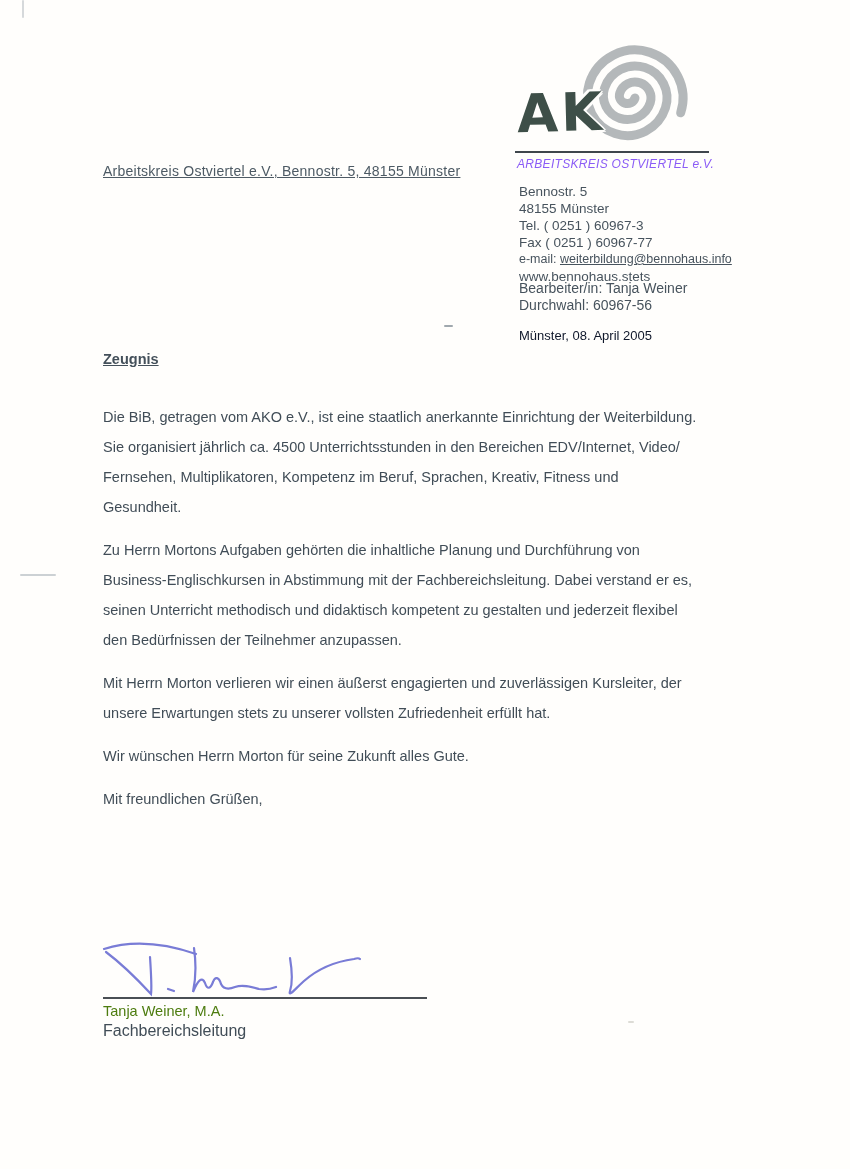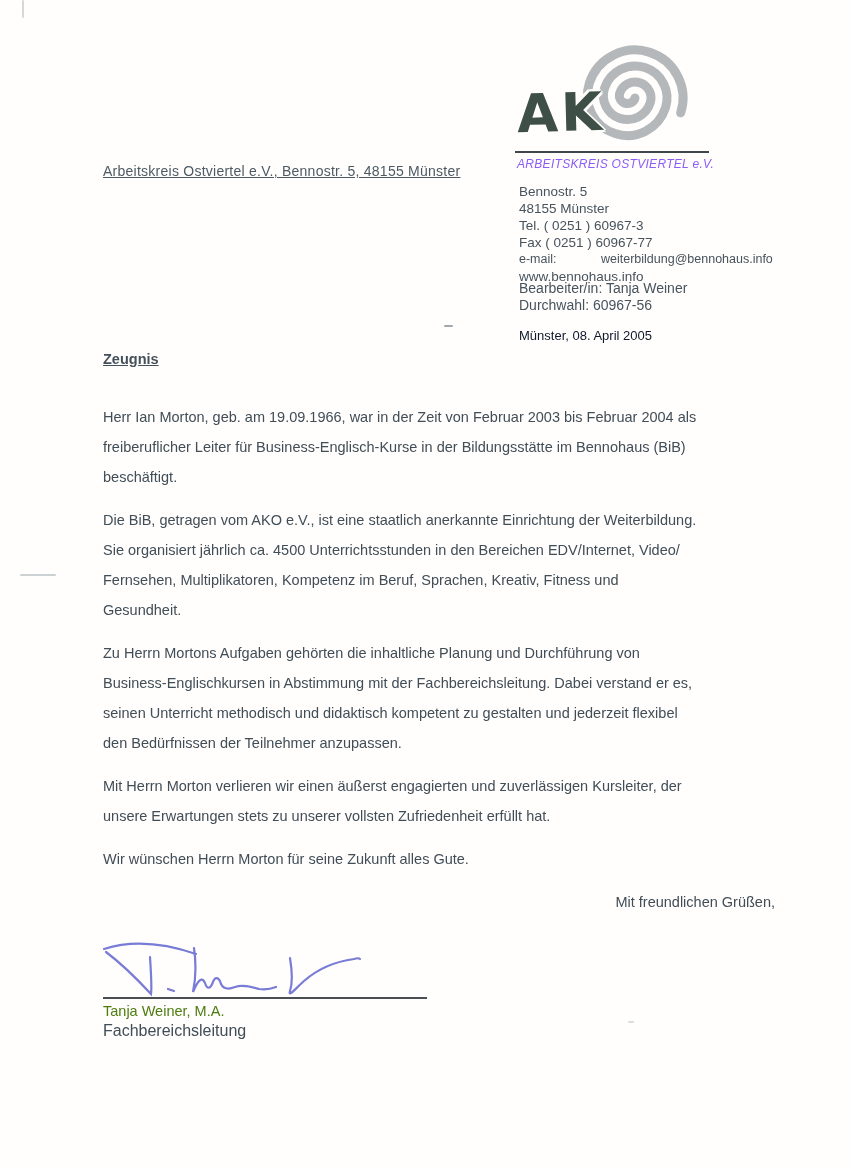--- a/index.html
+++ b/index.html
@@ -42,21 +42,21 @@
   .logo-caption{
     position:absolute;left:517px;top:157px;
     font-style:italic;font-size:12px;letter-spacing:.3px;
     color:#8b5cf6;
   }
   .address-block{
     position:absolute;left:519px;top:183px;
     font-size:13.5px;line-height:17px;color:#47535d;
   }
   .email-line{font-size:12.5px;}
-  .email-addr{margin-left:41px;}
+  .email-addr{text-decoration:underline;}
   .contact-block{
     position:absolute;left:519px;top:280px;
     font-size:14px;line-height:16.5px;color:#47535d;
   }
   .dateline{
     position:absolute;left:519px;top:328px;
     font-size:13px;color:#0f172a;
   }
   
   .letter-body{
@@ -64,21 +64,21 @@
     font-size:14.5px;line-height:30px;color:#414d57;
   }
   .subject{
     font-weight:bold;font-size:14.5px;line-height:18px;
     margin:0 0 34px 0;color:#44505a;text-decoration:underline;
   }
   .letter-body p{
     margin:0 0 13px 0;
     white-space:pre-line;
   }
-  .closing{margin-top:12px;text-align:right;}
+  .closing{margin-top:12px;}
   
   .signature-svg{position:absolute;left:96px;top:932px;}
   .signature-rule{
     position:absolute;left:103px;top:997px;width:324px;height:2px;
     background:#4a4f54;
   }
   .signatory-name{
     position:absolute;left:103px;top:1003px;
     font-size:14.5px;color:#4d7c0f;
   }
@@ -121,35 +121,32 @@
   </div>
   <div class="logo-rule"></div>
   <div class="logo-caption">ARBEITSKREIS OSTVIERTEL e.V.</div>
 
   <div class="address-block">
     <div>Bennostr. 5</div>
     <div>48155 Münster</div>
     <div>Tel. ( 0251 ) 60967-3</div>
     <div>Fax ( 0251 ) 60967-77</div>
     <div class="email-line"><span>e-mail: </span><span class="email-addr">weiterbildung@bennohaus.info</span></div>
-    <div>www.bennohaus.info</div>
+    <div>www.bennohaus.stets</div>
   </div>
 
   <div class="contact-block">
     <div>Bearbeiter/in: Tanja Weiner</div>
     <div>Durchwahl: 60967-56</div>
   </div>
 
   <div class="dateline">Münster, 08. April 2005</div>
 
   <div class="letter-body">
     <div class="subject">Zeugnis</div>
-    <p>Herr Ian Morton, geb. am 19.09.1966, war in der Zeit von Februar 2003 bis Februar 2004 als
-freiberuflicher Leiter für Business-Englisch-Kurse in der Bildungsstätte im Bennohaus (BiB)
-beschäftigt.</p>
     <p>Die BiB, getragen vom AKO e.V., ist eine staatlich anerkannte Einrichtung der Weiterbildung.
 Sie organisiert jährlich ca. 4500 Unterrichtsstunden in den Bereichen EDV/Internet, Video/
 Fernsehen, Multiplikatoren, Kompetenz im Beruf, Sprachen, Kreativ, Fitness und
 Gesundheit.</p>
     <p>Zu Herrn Mortons Aufgaben gehörten die inhaltliche Planung und Durchführung von
 Business-Englischkursen in Abstimmung mit der Fachbereichsleitung. Dabei verstand er es,
 seinen Unterricht methodisch und didaktisch kompetent zu gestalten und jederzeit flexibel
 den Bedürfnissen der Teilnehmer anzupassen.</p>
     <p>Mit Herrn Morton verlieren wir einen äußerst engagierten und zuverlässigen Kursleiter, der
 unsere Erwartungen stets zu unserer vollsten Zufriedenheit erfüllt hat.</p>

